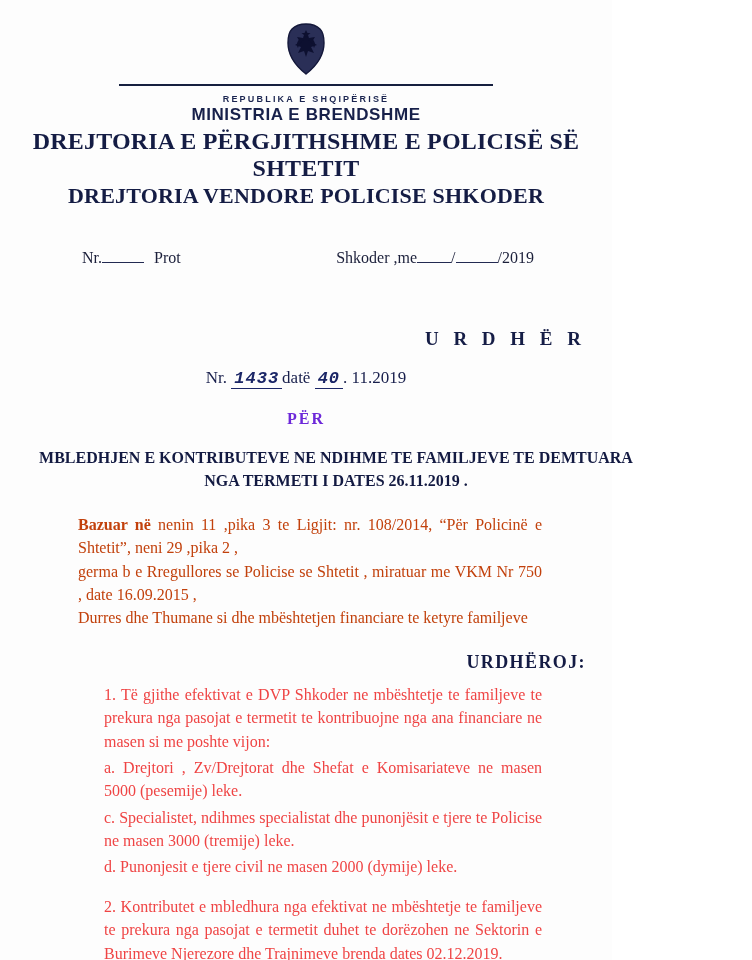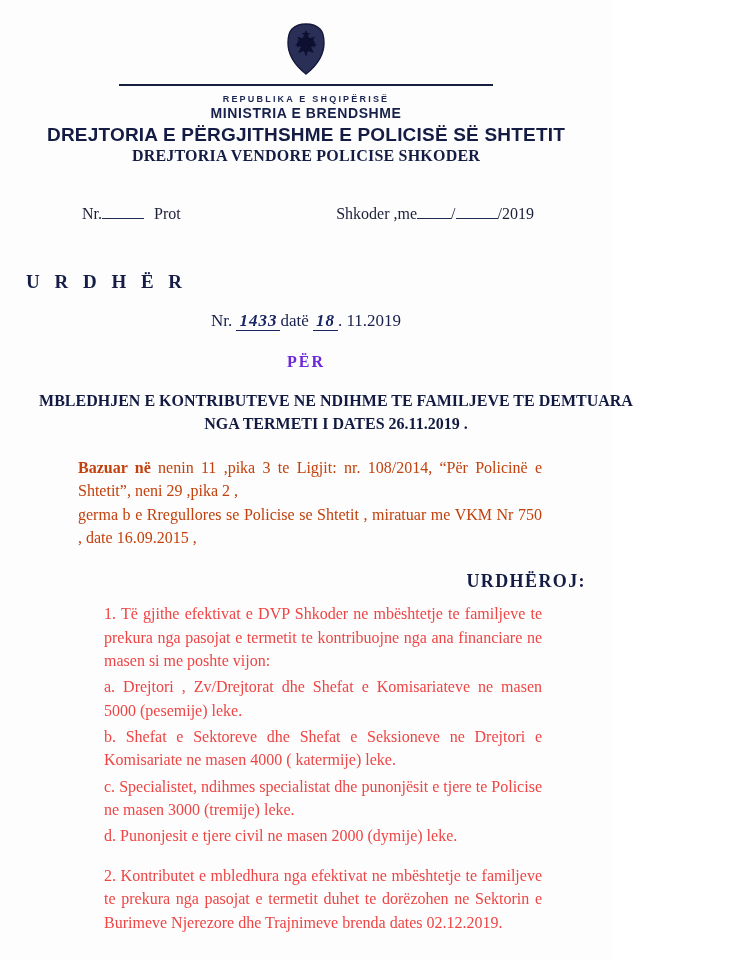--- a/index.html
+++ b/index.html
@@ -52,37 +52,37 @@
   .lh-republic {
     font-family: "Liberation Sans", sans-serif;
     font-size: 9px;
     font-weight: bold;
     letter-spacing: 2.2px;
     color: #1b2550;
     margin-top: 2px;
   }
   .lh-ministry {
     font-family: "Liberation Sans", sans-serif;
-    font-size: 14px;
+    font-size: 17px;
     font-weight: bold;
     letter-spacing: 0.6px;
     color: #17204a;
     margin-top: 1px;
   }
   .lh-directory1 {
-    font-family: Liberation Sans, sans-serif;
-    font-size: 19px;
+    font-family: Liberation Serif, serif;
+    font-size: 24px;
     font-weight: bold;
     color: #141c44;
     margin-top: 3px;
     letter-spacing: 0.2px;
   }
   .lh-directory2 {
     font-family: "Liberation Serif", serif;
-    font-size: 16px;
+    font-size: 22px;
     font-weight: bold;
     color: #141c44;
     margin-top: 1px;
     letter-spacing: 0.2px;
   }
 
   
   .refline {
     display: flex;
     justify-content: space-between;
@@ -96,35 +96,35 @@
     border-bottom: 1px solid #232a52;
     vertical-align: baseline;
   }
   .ref-left .blank { width: 42px; }
   .ref-right .blank-a { width: 34px; }
   .ref-right .blank-b { width: 42px; }
   .ref-left .prot { margin-left: 10px; }
 
   
   .order-title {
-    text-align: left;
-    margin-top: 48px;
+    text-align: right;
+    margin-top: 61px;
     font-size: 19px;
     font-weight: bold;
     letter-spacing: 5px;
     color: #151d46;
   }
   .order-number {
     text-align: center;
     margin-top: 18px;
     font-size: 17px;
     color: #181f4c;
   }
   .hand {
-    font-family: Liberation Serif, serif;
+    font-family: Liberation Mono, monospace;
     font-style: italic;
     font-weight: bold;
     color: #1a2566;
     border-bottom: 1px solid #1a2566;
     padding: 0 3px;
     letter-spacing: 1px;
   }
   .per {
     text-align: center;
     margin-top: 22px;
@@ -213,39 +213,39 @@
     <div class="ref-right">
       <span>Shkoder ,me</span><span class="blank blank-a"></span><span>/</span><span class="blank blank-b"></span><span>/2019</span>
     </div>
   </div>
 
   <div class="order-title">U R D H Ë R</div>
 
   <div class="order-number">
     <span>Nr.</span>
     <span class="hand">1433</span><span>datë</span>
-    <span class="hand">18</span><span>. 11.2019</span>
+    <span class="hand">40</span><span>. 11.2019</span>
   </div>
 
   <div class="per">PËR</div>
 
   <div class="subject">
     <div>MBLEDHJEN E KONTRIBUTEVE NE NDIHME TE FAMILJEVE TE DEMTUARA</div>
     <div>NGA TERMETI I DATES 26.11.2019 .</div>
   </div>
 
   <div class="body basis-block">
     <p><span class="b-bold">Bazuar në</span><span> nenin 11 ,pika 3 te Ligjit: nr. 108/2014, “Për Policinë e Shtetit”, neni 29 ,pika 2 ,</span></p>
     <p>germa b e Rregullores se Policise se Shtetit , miratuar me VKM Nr 750 , date 16.09.2015 ,</p>
+    <p>Durres dhe Thumane si dhe mbështetjen financiare te ketyre familjeve</p>
   </div>
 
   <div class="urdheroj">URDHËROJ:</div>
 
   <div class="clauses">
     <p class="indent">1. Të gjithe efektivat e DVP Shkoder ne mbështetje te familjeve te prekura nga pasojat e termetit  te kontribuojne nga ana financiare ne masen si me poshte vijon:</p>
     <p class="indent">a. Drejtori , Zv/Drejtorat  dhe Shefat e Komisariateve ne masen 5000 (pesemije) leke.</p>
-    <p class="indent">b. Shefat e Sektoreve dhe  Shefat e Seksioneve ne Drejtori e Komisariate ne masen 4000 ( katermije) leke.</p>
     <p class="indent">c. Specialistet, ndihmes specialistat dhe punonjësit e tjere te Policise ne masen 3000 (tremije) leke.</p>
     <p class="indent">d. Punonjesit e tjere civil ne masen 2000 (dymije) leke.</p>
     <p class="indent gap-top">2. Kontributet e mbledhura nga efektivat ne mbështetje te familjeve te prekura nga pasojat e termetit duhet te dorëzohen ne Sektorin e Burimeve Njerezore dhe Trajnimeve brenda dates 02.12.2019.</p>
   </div>
 
 </div>
 
 </body></html>

